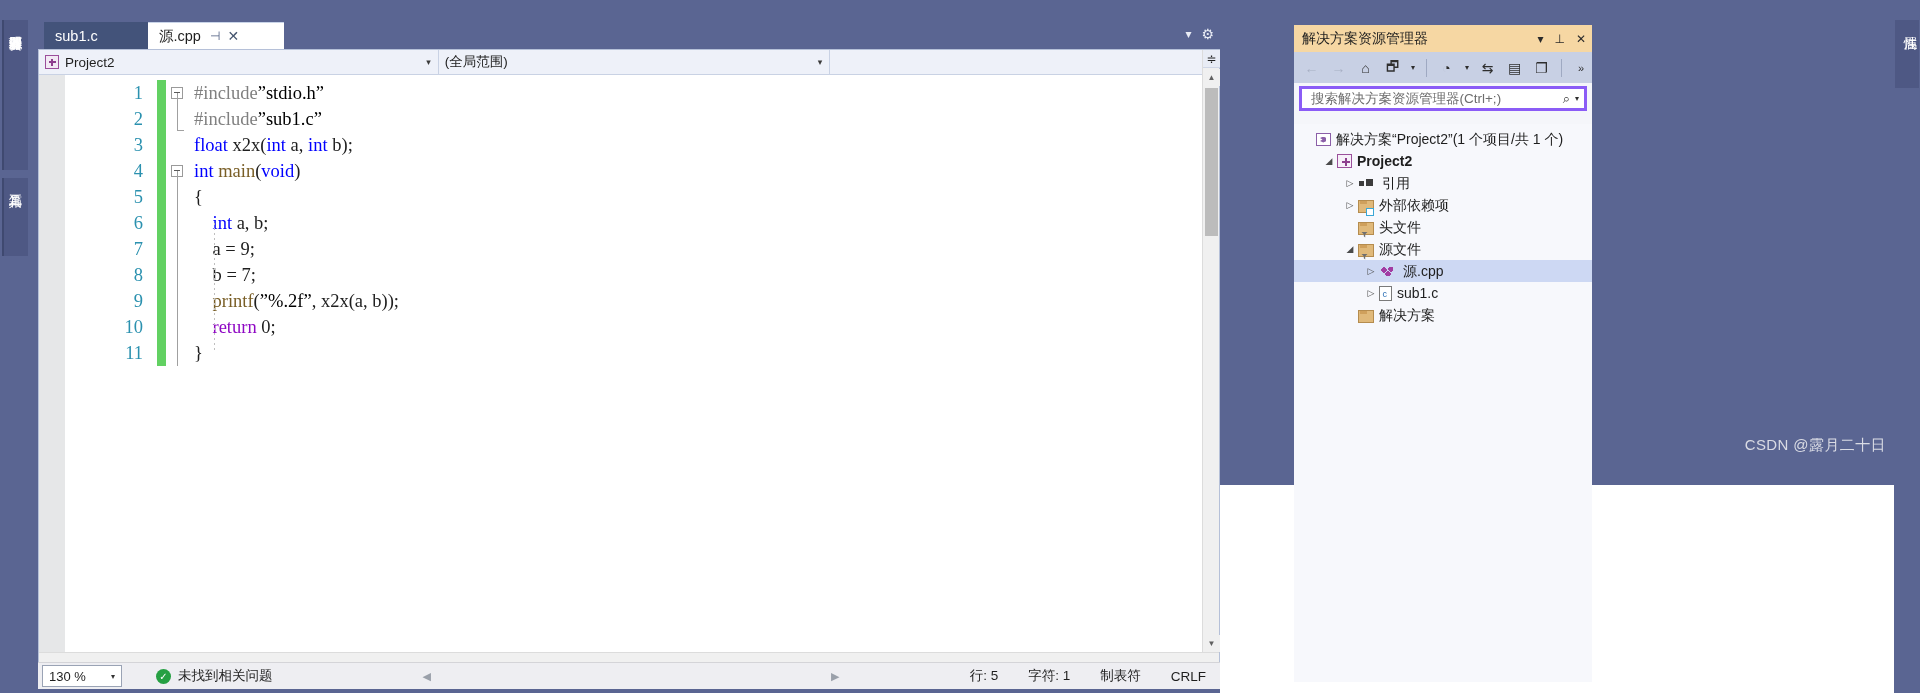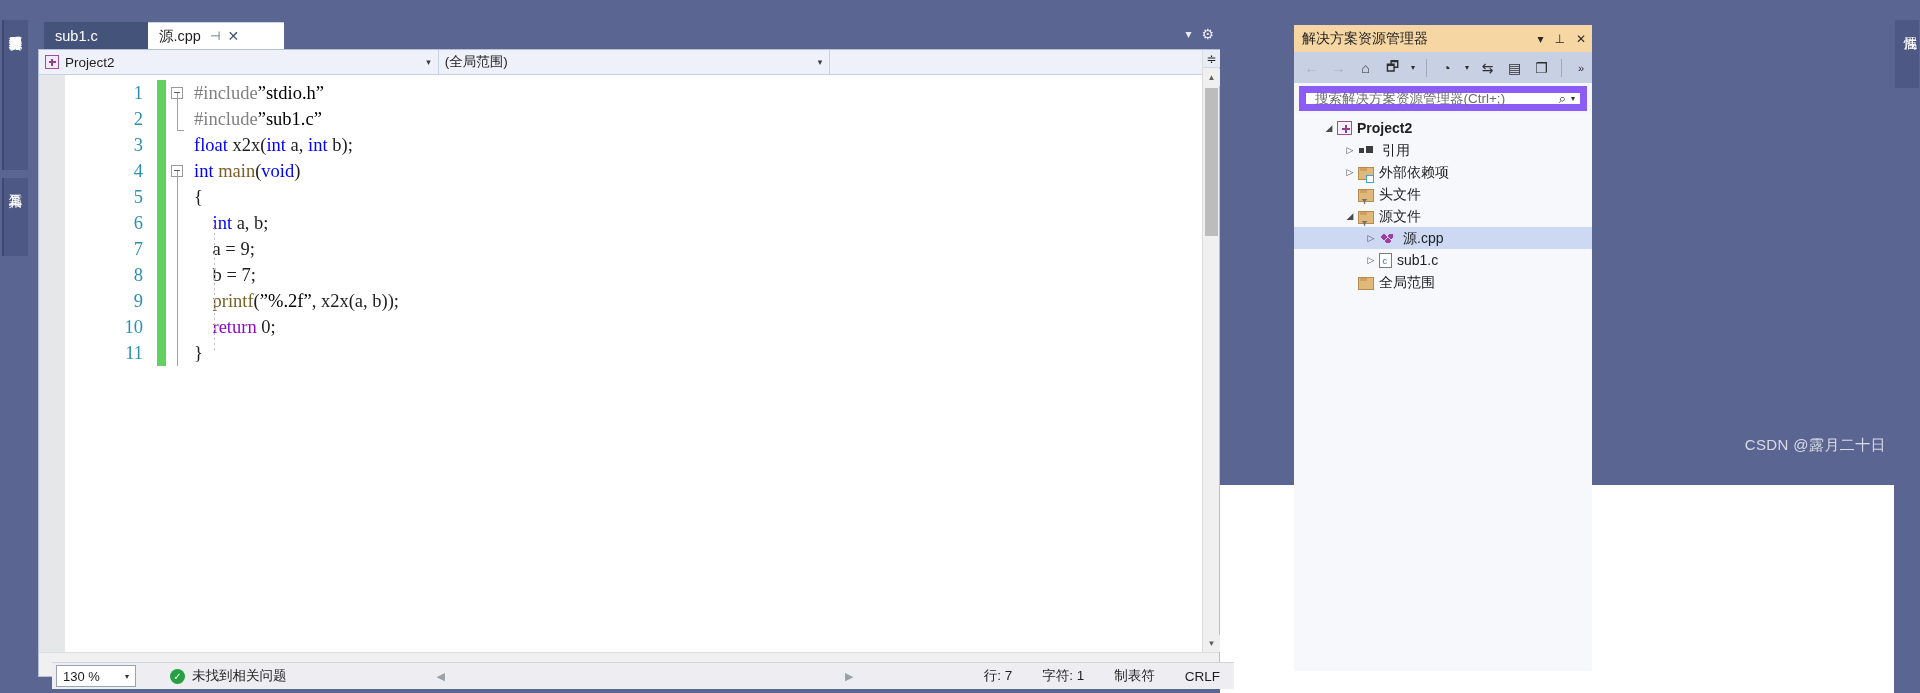--- a/index.html
+++ b/index.html
@@ -272,21 +272,21 @@
     position: absolute; left: 0; bottom: 0;
     height: 24px; right: 0;
     background: #f0f0f0;
     border-top: 1px solid #dcdcdc;
     box-sizing: border-box;
   }
 
   
   .statusbar {
     position: absolute;
-    left: 52px; top: 662px;
+    left: 38px; top: 662px;
     width: 1182px; height: 27px;
     background: #eeeef2;
     border-top: 1px solid #d4d4d8;
     display: flex; align-items: center;
     box-sizing: border-box;
     font-size: 13.5px;
     color: #1e1e1e;
   }
   .zoom-combo {
     width: 80px; height: 22px;
@@ -374,22 +374,22 @@
   }
   .tb-overflow {
     margin-left: auto;
     font-size: 11px; color: #2e2e2e;
     cursor: pointer; padding-right: 3px;
   }
 
   .solexp-search {
     height: 25px;
     background: #ffffff;
-    border: 7px solid #8b5cf6;
-    margin: 3px 5px 2px 5px;
+    border: 3px solid #8b5cf6;
+    margin: 3px 5px 13px 5px;
     display: flex; align-items: center;
     padding: 0 5px 0 7px;
     box-sizing: border-box;
   }
   .solexp-search input {
     flex: 1;
     border: none; outline: none;
     font-size: 13.5px;
     color: #1e1e1e;
     background: transparent;
@@ -662,21 +662,21 @@
       <span>130 %</span>
       <span class="arrow">▾</span>
     </div>
     <div class="status-ok">
       <span class="ok-icon">✓</span>
       <span>未找到相关问题</span>
     </div>
     <span class="status-nav-left">◀</span>
     <span class="status-nav-right" style="margin-left:400px;">▶</span>
     <div class="status-right">
-      <span>行: 7</span>
+      <span>行: 5</span>
       <span>字符: 1</span>
       <span>制表符</span>
       <span>CRLF</span>
     </div>
   </div>
 
   <div class="solexp">
     <div class="solexp-title">
       <span>解决方案资源管理器</span>
       <span class="sp">
@@ -702,20 +702,25 @@
       <span class="tb-overflow">»</span>
     </div>
 
     <div class="solexp-search">
       <input type="text" placeholder="搜索解决方案资源管理器(Ctrl+;)" style="">
       <span class="search-icon">⌕</span>
       <span class="search-caret">▾</span>
     </div>
 
     <div class="tree" id="tree">
+        <div class="trow" style="padding-left: 6px;">
+          <span class="twist empty">▷</span>
+          <span class="ticon ic-sln"></span>
+          <span class="tlabel">解决方案“Project2”(1 个项目/共 1 个)</span>
+        </div>
         <div class="trow" style="padding-left: 27px;">
           <span class="twist">◢</span>
           <span class="ticon ic-proj"></span>
           <span class="tlabel bold">Project2</span>
         </div>
         <div class="trow" style="padding-left: 48px;">
           <span class="twist">▷</span>
           <span class="ticon ic-ref"></span>
           <span class="tlabel">引用</span>
         </div>
@@ -740,21 +745,21 @@
           <span class="tlabel">源.cpp</span>
         </div>
         <div class="trow" style="padding-left: 69px;">
           <span class="twist">▷</span>
           <span class="ticon ic-cfile"></span>
           <span class="tlabel">sub1.c</span>
         </div>
         <div class="trow" style="padding-left: 48px;">
           <span class="twist empty">▷</span>
           <span class="ticon ic-folder"></span>
-          <span class="tlabel">全局范围</span>
+          <span class="tlabel">解决方案</span>
         </div>
       </div>
   </div>
 
   <div class="right-dock">
     <div class="vtab-r">
       <span>属性</span>
     </div>
   </div>
 

